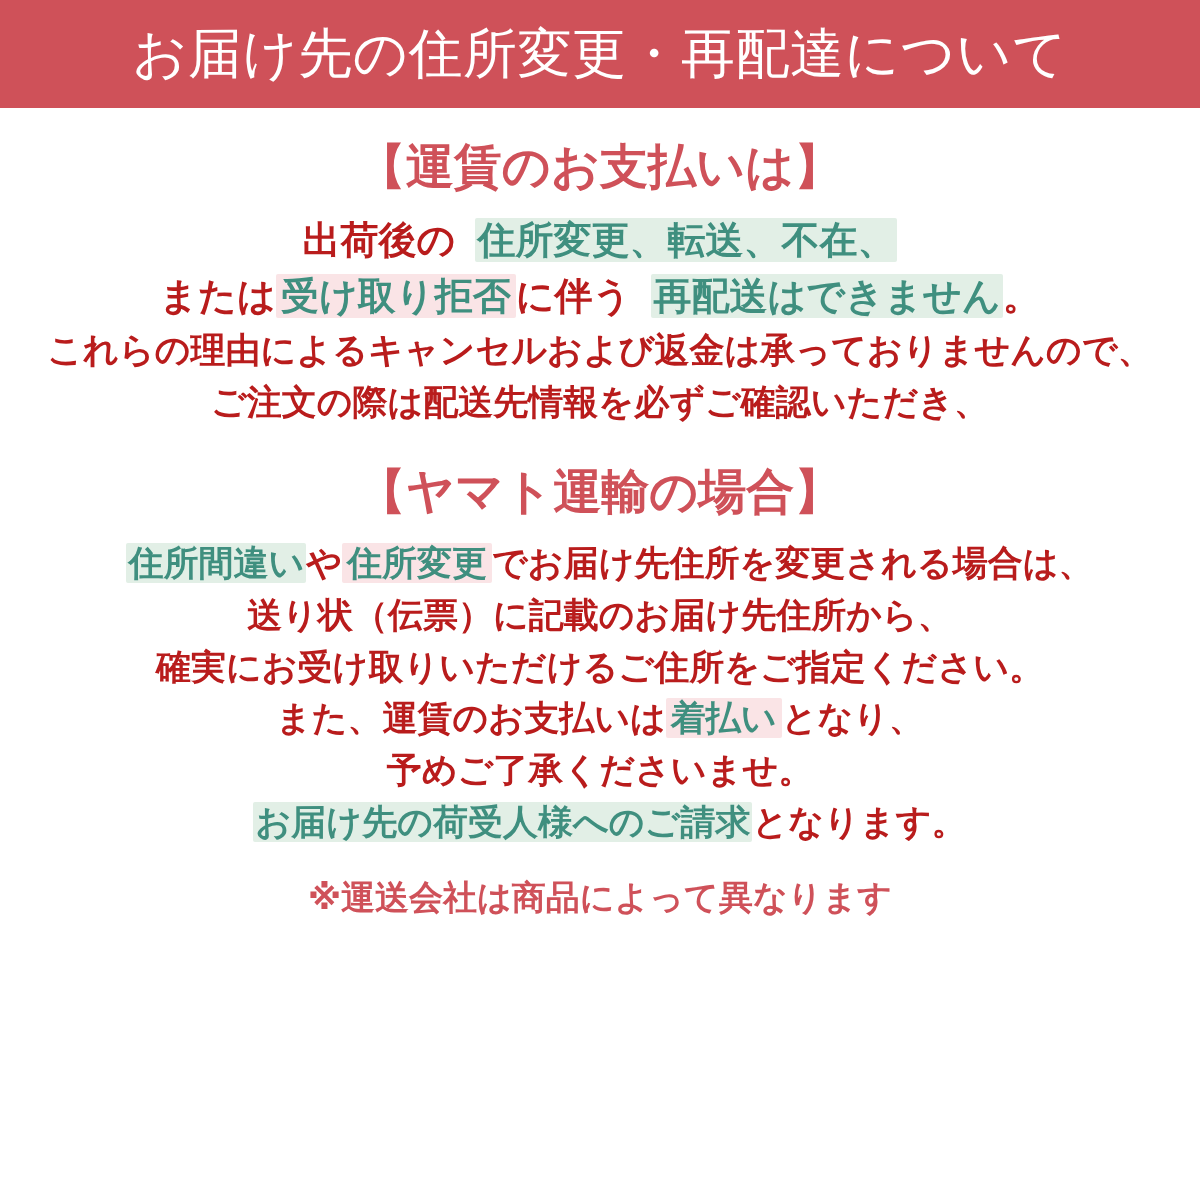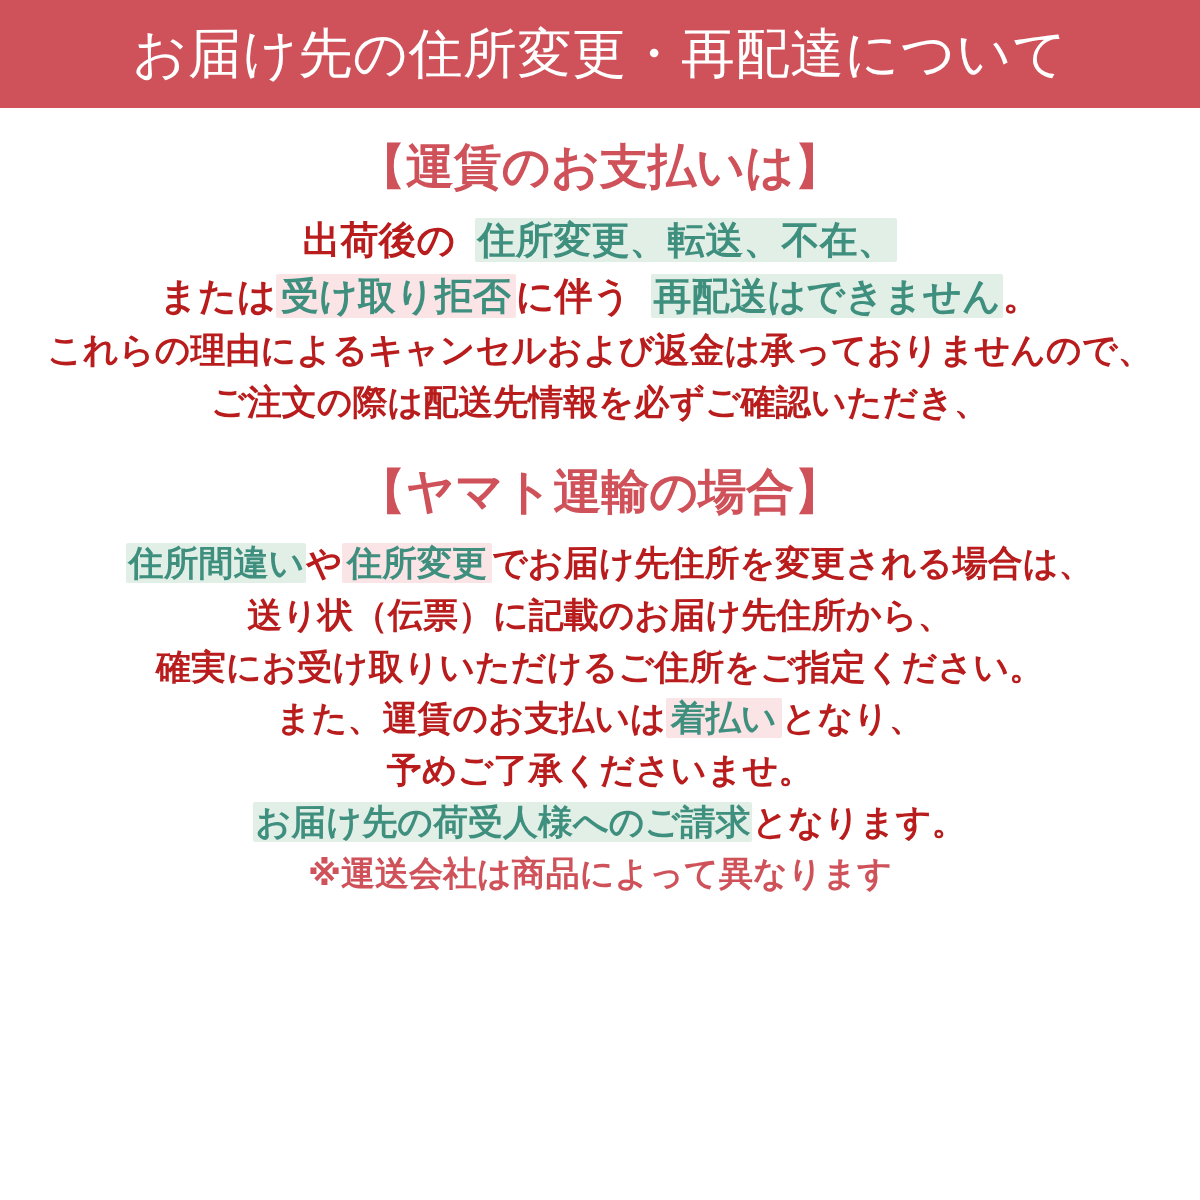--- a/index.html
+++ b/index.html
@@ -83,21 +83,21 @@
   .plain {
     color: #b91c1c;
     margin-top: 23px;
   }
 
   .note {
     color: #cf5159;
     font-size: 34px;
     font-weight: 700;
     line-height: 1.3;
-    margin-top: 4px;
+    margin-top: 28px;
   }
 
   .sec2 {
     margin-top: 34px;
   }
 </style>
 </head>
 <body>
 
 <div class="page">

